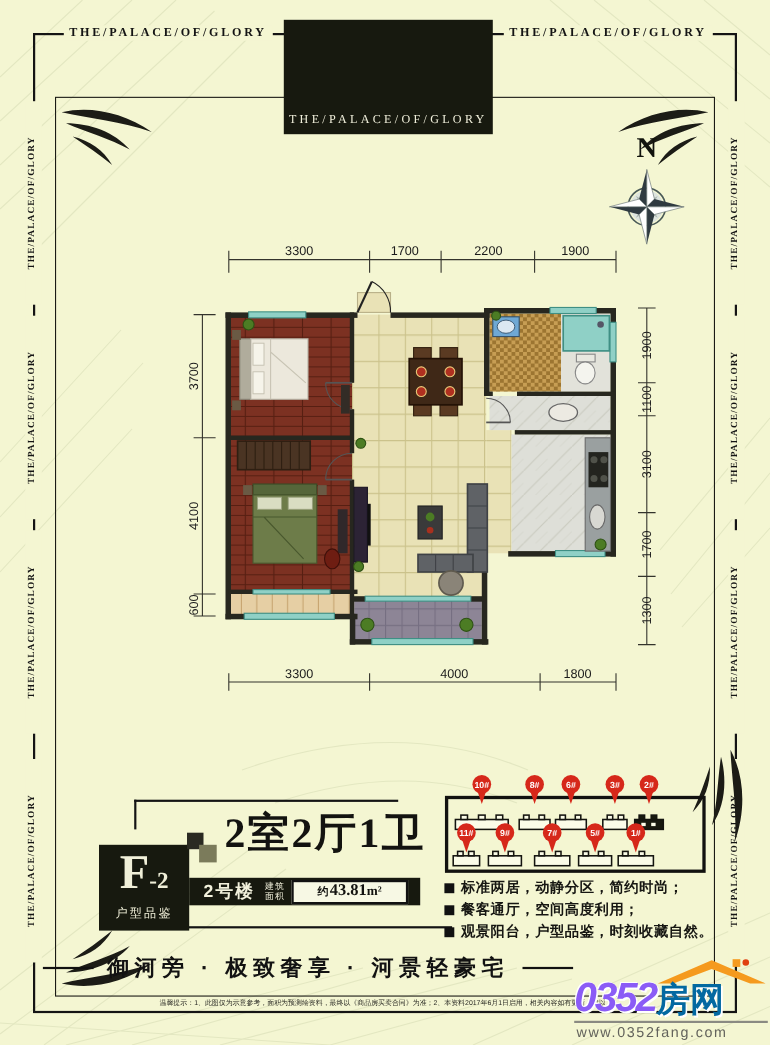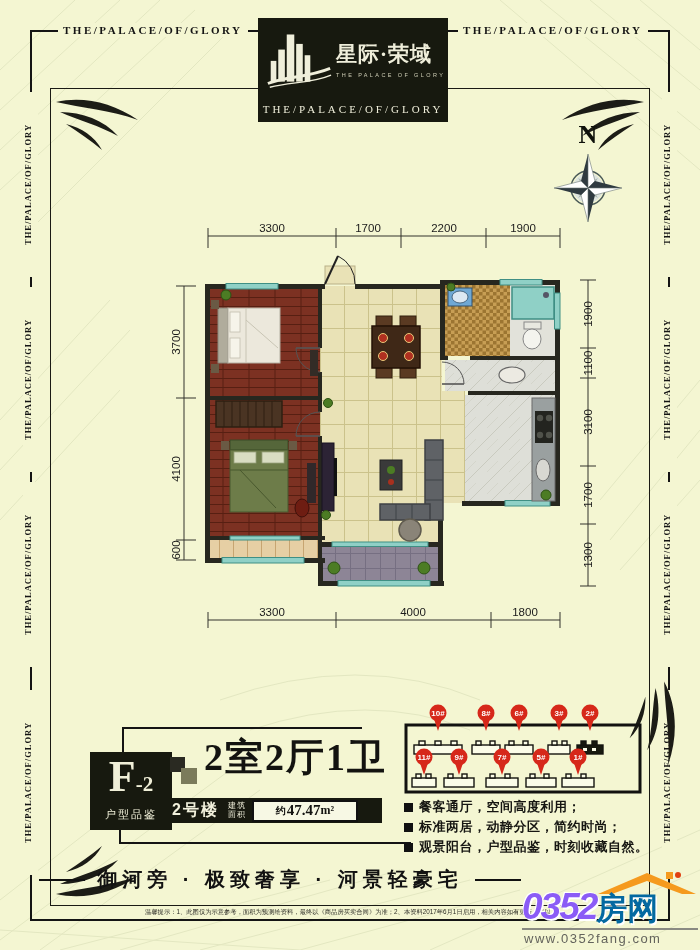--- a/index.html
+++ b/index.html
@@ -14,30 +14,30 @@
   
   .logo-box{left:258px;top:18px;width:190px;height:104px;background:#17190f;color:#efeeda;}
   .logo-row{position:absolute;left:8px;top:10px;display:flex;align-items:center;}
   .logo-cn{font-family:"Liberation Serif",serif;font-weight:bold;font-size:21px;letter-spacing:1px;white-space:nowrap;}
   .logo-en-small{font-size:5.5px;letter-spacing:2.4px;color:#cfceb6;margin-top:4px;white-space:nowrap;}
   .logo-en-band{position:absolute;left:0;bottom:7px;width:100%;text-align:center;font-family:"Liberation Serif",serif;font-size:11px;letter-spacing:3px;white-space:nowrap;}
   
   .compass{left:548px;top:122px;width:80px;height:110px;text-align:center;}
   .compass-n{font-family:"Liberation Serif",serif;font-weight:bold;font-size:26px;color:#10120c;line-height:26px;}
   
-  .badge{left:90px;top:752px;width:82px;height:78px;background:#17190f;color:#f0efd8;text-align:center;}
+  .badge{left:90px;top:768px;width:82px;height:78px;background:#17190f;color:#f0efd8;text-align:center;}
   .badge-code{font-family:"Liberation Serif",serif;font-weight:bold;font-size:44px;line-height:46px;margin-top:2px;}
   .badge-code small{font-size:21px;}
   .badge-sub{font-size:11px;letter-spacing:2px;margin-top:0;}
   .cline{background:#141414;}
   .deco-sq1{left:170px;top:757px;width:15px;height:15px;background:#2a2a22;}
   .deco-sq2{left:181px;top:768px;width:16px;height:16px;background:#7b7b5b;}
   .rooms-title{left:204px;top:732px;font-family:"Liberation Serif",serif;font-weight:bold;font-size:38px;letter-spacing:2px;color:#131310;white-space:nowrap;}
   .bld-bar{left:172px;top:798px;width:210px;height:25px;background:#17190f;display:flex;align-items:center;color:#f2f1dc;}
-  .bld-name{font-weight:bold;font-size:16px;letter-spacing:2px;}
+  .bld-name{font-weight:bold;font-size:16px;letter-spacing:2px;margin-left:13px;}
   .area-lbl{font-size:8px;line-height:8.5px;margin-left:9px;letter-spacing:1px;}
   .area-box{margin-left:6px;width:102px;height:18px;background:#f7f8e4;border:2px solid #111;display:flex;align-items:center;justify-content:center;color:#131310;font-family:"Liberation Serif",serif;font-weight:bold;}
   .area-box .pfx{font-size:10px;margin-right:1px;}
   .area-box .val{font-size:15px;}
   .area-box .unit{font-size:12px;}
   
   .features{left:404px;top:799px;width:242px;}
   .feat-row{display:flex;margin-bottom:4px;}
   .feat-bullet{width:9px;height:9px;background:#111;margin:4px 6px 0 0;flex:none;}
   .feat-text{font-size:13px;font-weight:bold;color:#161612;line-height:16px;letter-spacing:0.5px;white-space:nowrap;}
@@ -109,37 +109,20 @@
   </svg>
   <svg class="abs" style="left:608px;top:700px;transform:rotate(75deg);" width="90" height="58" viewBox="0 0 90 58">
     <g fill="#1c1c16">
         <path d="M2,6 C28,0 58,6 84,24 C56,14 28,12 2,6 Z"></path>
         <path d="M6,16 C28,16 50,24 64,40 C46,30 24,24 6,16 Z"></path>
         <path d="M12,28 C28,32 40,40 48,54 C36,44 24,36 12,28 Z"></path>
       </g>
   </svg>
 
   <div class="abs logo-box">
-    <div class="logo-row">
-      <svg width="66" height="62" viewBox="0 0 70 64">
-        <g fill="#efeeda">
-          <rect x="5" y="34" width="6" height="22"></rect>
-          <rect x="13" y="22" width="7" height="34"></rect>
-          <rect x="22" y="6" width="8" height="50"></rect>
-          <rect x="32" y="16" width="7" height="40"></rect>
-          <rect x="41" y="28" width="6" height="28"></rect>
-        </g>
-        <path d="M2,58 C22,50 44,52 68,42" stroke="#efeeda" stroke-width="3" fill="none"></path>
-        <path d="M4,62 C26,56 48,58 69,49" stroke="#efeeda" stroke-width="1.5" fill="none"></path>
-      </svg>
-      <div style="margin-left:4px;">
-        <div class="logo-cn">星际·荣域</div>
-        <div class="logo-en-small">THE PALACE OF GLORY</div>
-      </div>
-    </div>
     <div class="logo-en-band">THE/PALACE/OF/GLORY</div>
   </div>
 
   <div class="abs compass">
     <div class="compass-n">N</div>
     <svg width="80" height="80" viewBox="0 0 80 80">
       <circle cx="40" cy="40" r="15" fill="#dde4de"></circle>
       <circle cx="40" cy="40" r="17" fill="none" stroke="#4a5a58" stroke-width="1.5"></circle>
       <g fill="#8e9c96">
         <polygon points="40,24 44,36 40,40 36,36"></polygon>
@@ -382,21 +365,21 @@
   <div class="abs deco-sq2"></div>
   <div class="abs rooms-title">2室2厅1卫</div>
   <div class="abs bld-bar">
     <span class="bld-name">2号楼</span>
     <span class="area-lbl">
       <span>建筑</span><br>
       <span>面积</span>
     </span>
     <span class="area-box">
       <span class="pfx">约</span>
-      <span class="val">47.47</span>
+      <span class="val">43.81</span>
       <span class="unit">m²</span>
     </span>
   </div>
 
   <svg class="abs" style="left:402px;top:698px;" width="244" height="100" viewBox="0 0 244 100">
     <rect x="4" y="27" width="234" height="67" fill="none" stroke="#121210" stroke-width="3"></rect>
 
     <g fill="#fbfce8" stroke="#14140f" stroke-width="1.4">
       <g>
           <rect x="12" y="47" width="48" height="9"></rect>
@@ -506,25 +489,25 @@
           <path d="M172,65 L176,77 L180,65 Z" fill="#d6281a"></path>
           <circle cx="176" cy="59" r="8.5" fill="#d6281a"></circle>
           <text x="176" y="62" fill="#fff">1#</text>
         </g>
     </g>
   </svg>
 
   <div class="abs features">
     <div class="feat-row">
       <span class="feat-bullet"></span>
-      <span class="feat-text">餐客通厅，空间高度利用；</span>
+      <span class="feat-text">标准两居，动静分区，简约时尚；</span>
     </div>
     <div class="feat-row">
       <span class="feat-bullet"></span>
-      <span class="feat-text">标准两居，动静分区，简约时尚；</span>
+      <span class="feat-text">餐客通厅，空间高度利用；</span>
     </div>
     <div class="feat-row">
       <span class="feat-bullet"></span>
       <span class="feat-text">观景阳台，户型品鉴，时刻收藏自然。</span>
     </div>
   </div>
 
   <div class="abs tagline">
     <span class="tag-dash"></span>
     <span class="tag-text">御河旁 · 极致奢享 · 河景轻豪宅</span>

